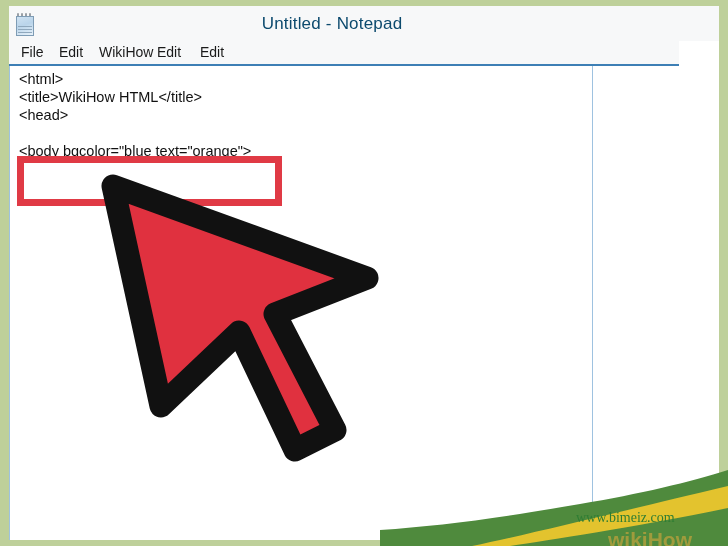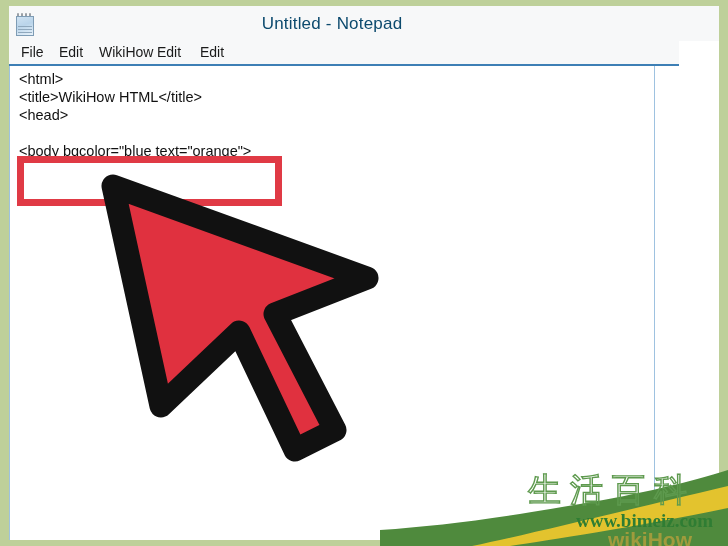--- a/index.html
+++ b/index.html
@@ -111,21 +111,21 @@
     color: #1a1a1a;
     white-space: nowrap;
     cursor: default;
   }
 
   
   #text-area {
     position: absolute;
     left: 0;
     top: 60px;
-    width: 646px;
+    width: 584px;
     height: 474px;
     background: #ffffff;
     border-left: 1px solid #9ec2e0;
     border-right: 1px solid #9ec2e0;
     box-sizing: border-box;
   }
   #code-lines {
     position: absolute;
     left: 9px;
     top: 4px;
@@ -182,22 +182,22 @@
     letter-spacing: 9px;
     color: transparent;
     -webkit-text-stroke: 1.4px #5e9a4e;
     white-space: nowrap;
   }
   #wm-url {
     position: absolute;
     left: 196px;
     top: 54px;
     font-family: "Liberation Serif", serif;
-    font-size: 19px;
-    font-weight: bold;
+    font-size: 14px;
+    font-weight: normal;
     color: #2f7d33;
     white-space: nowrap;
   }
   #wm-wikihow {
     position: absolute;
     left: 228px;
     top: 72px;
     font-size: 21px;
     font-weight: bold;
     color: rgba(228,170,60,.55);
@@ -255,18 +255,17 @@
                Z" fill="#e0313f" stroke="#111111" stroke-width="23" stroke-linejoin="round" stroke-linecap="round"></path>
     </svg>
 
   </div>
 
   <div id="watermark">
     <svg width="348" height="90" viewBox="0 0 348 90" style="position:absolute;left:0;top:0">
       <path d="M 0 74 C 60 70 120 62 200 48 C 260 38 310 26 348 14 L 348 90 L 0 90 Z" fill="#4f8a3d"></path>
       <path d="M 92 90 C 150 78 230 58 348 30 L 348 52 C 250 72 170 84 130 90 Z" fill="#e3c32e"></path>
     </svg>
-    <div id="wm-cn">生活百科</div>
     <div id="wm-wikihow">wikiHow</div>
     <div id="wm-url">www.bimeiz.com</div>
   </div>
 
 </div>
 
 </body></html>

